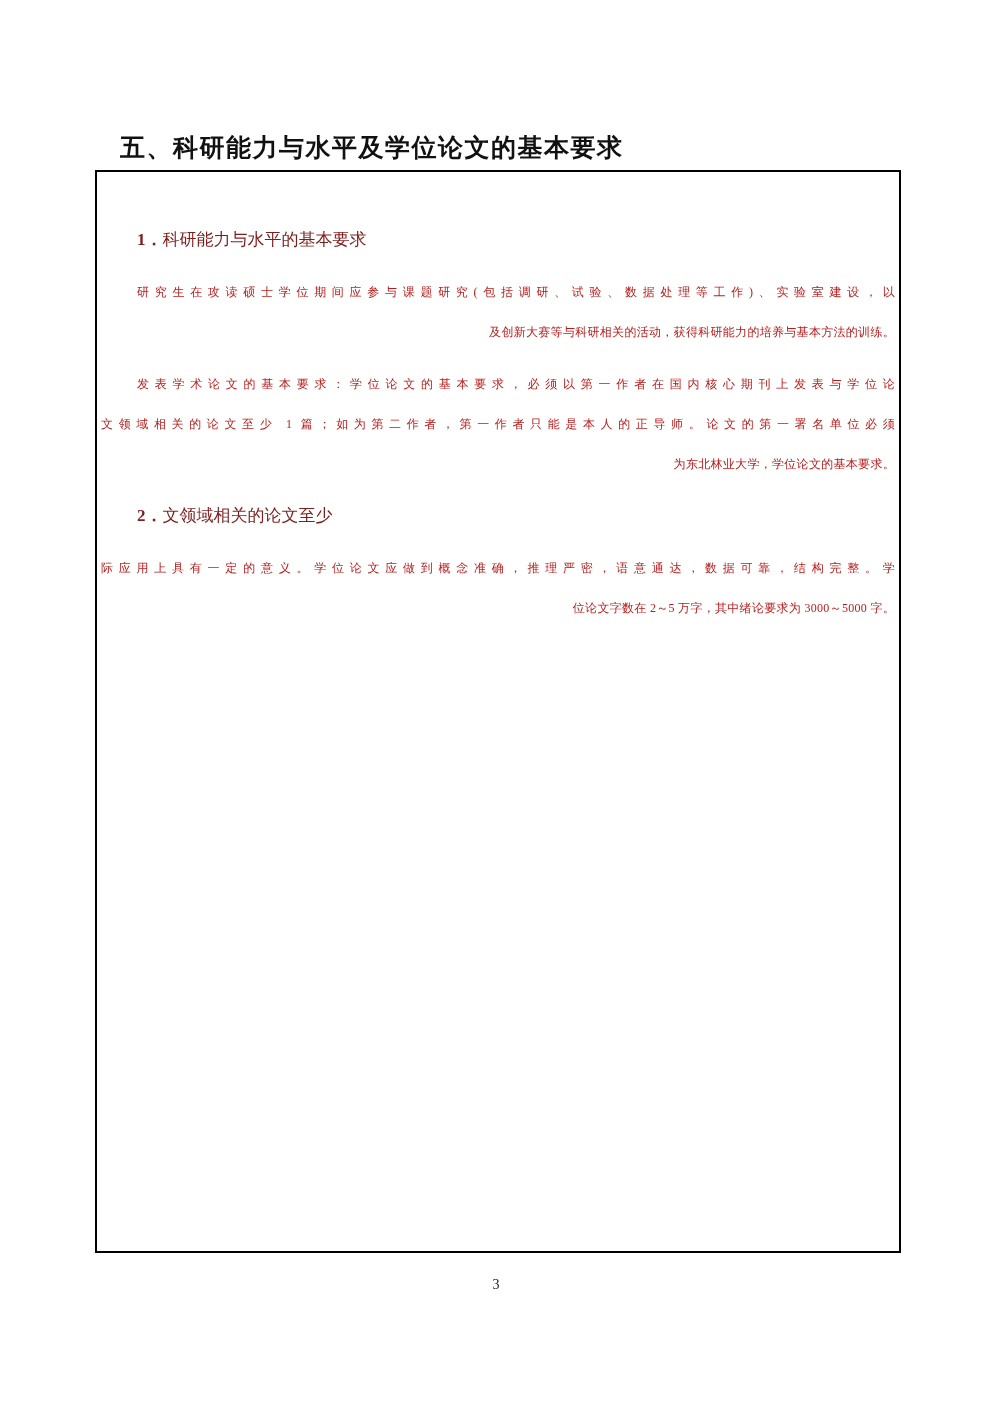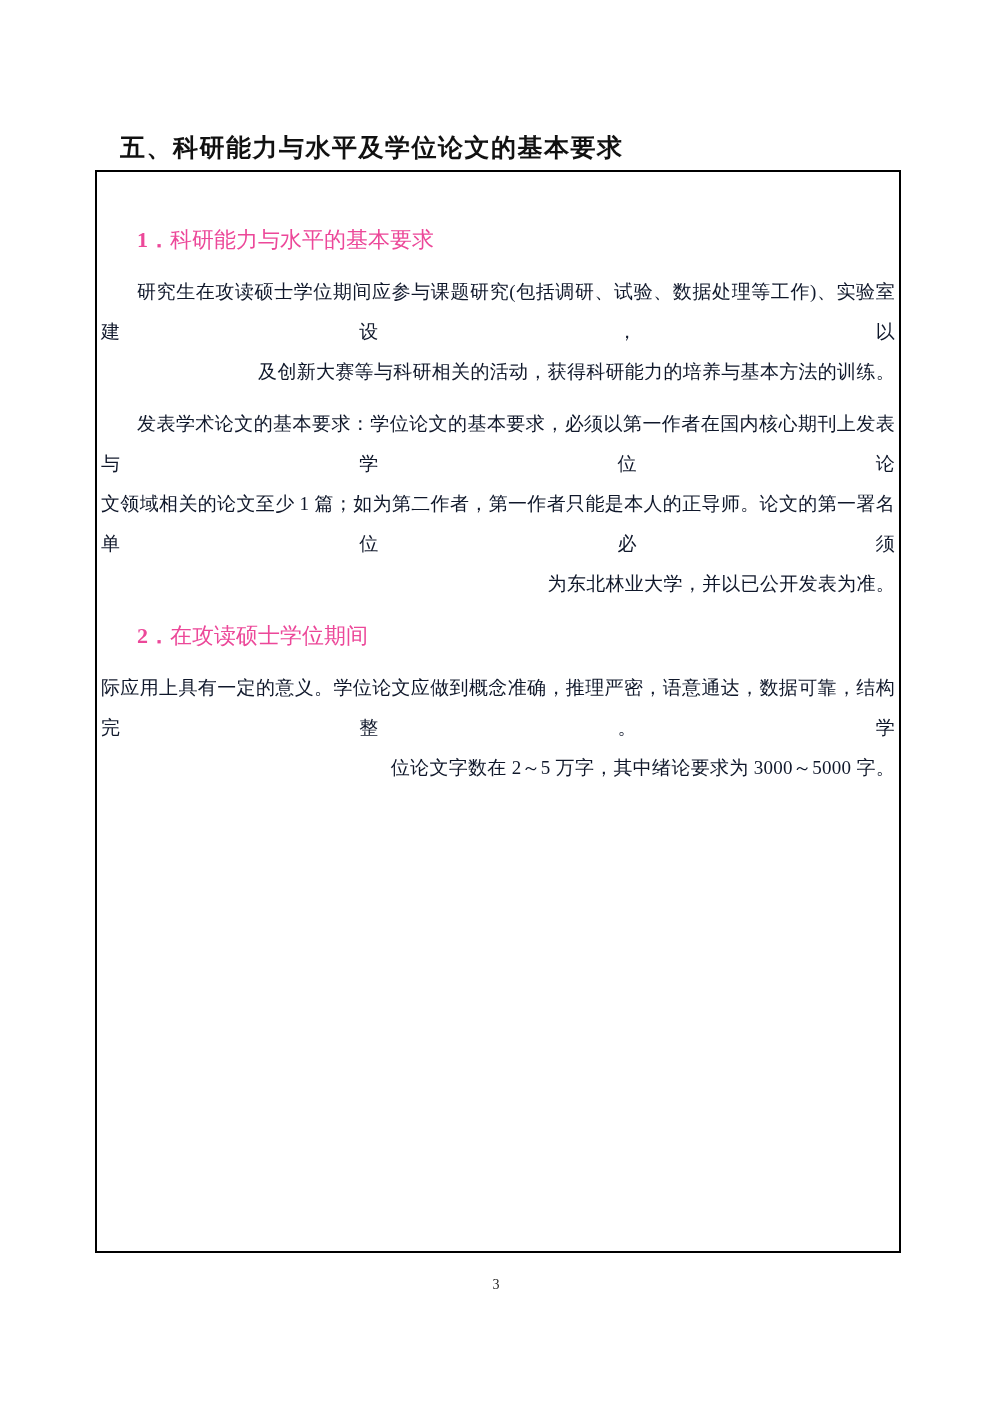--- a/index.html
+++ b/index.html
@@ -32,42 +32,42 @@
     left: 95px;
     top: 170px;
     width: 806px;
     height: 1083px;
     border: 2px solid #000000;
     box-sizing: border-box;
     padding: 48px 4px 0 4px;
   }
   .para {
     margin: 0 0 12px 0;
-    font-size: 19px;
+    font-size: 12px;
     line-height: 40px;
-    color: #0f172a;
+    color: #b91c1c;
   }
   .line {
     text-align: justify;
     text-align-last: justify;
     letter-spacing: 0.3px;
   }
   .line.first {
     text-indent: 36px;
   }
   .line.last {
     text-align: right;
     text-align-last: auto;
   }
   .subsection {
-    font-size: 22px;
+    font-size: 17px;
     line-height: 40px;
     text-indent: 36px;
     margin: 0 0 12px 0;
-    color: #ec4899;
+    color: #7f1d1d;
   }
   .subsection .num {
     font-weight: bold;
   }
   .page-number {
     position: absolute;
     left: 0;
     top: 1277px;
     width: 100%;
     text-align: center;
@@ -89,25 +89,25 @@
     </p>
 
     <div class="para">
       <div class="line first">研究生在攻读硕士学位期间应参与课题研究(包括调研、试验、数据处理等工作)、实验室建设，以</div>
       <div class="line last">及创新大赛等与科研相关的活动，获得科研能力的培养与基本方法的训练。</div>
     </div>
 
     <div class="para">
       <div class="line first">发表学术论文的基本要求：学位论文的基本要求，必须以第一作者在国内核心期刊上发表与学位论</div>
       <div class="line">文领域相关的论文至少 1 篇；如为第二作者，第一作者只能是本人的正导师。论文的第一署名单位必须</div>
-      <div class="line last">为东北林业大学，并以已公开发表为准。</div>
+      <div class="line last">为东北林业大学，学位论文的基本要求。</div>
     </div>
 
     <p class="subsection">
-      <span class="num">2．</span><span>在攻读硕士学位期间</span>
+      <span class="num">2．</span><span>文领域相关的论文至少</span>
     </p>
 
     <div class="para">
       <div class="line">际应用上具有一定的意义。学位论文应做到概念准确，推理严密，语意通达，数据可靠，结构完整。学</div>
       <div class="line last">位论文字数在 2～5 万字，其中绪论要求为 3000～5000 字。</div>
     </div>
 
   </div>
 
   <div class="page-number">3</div>

